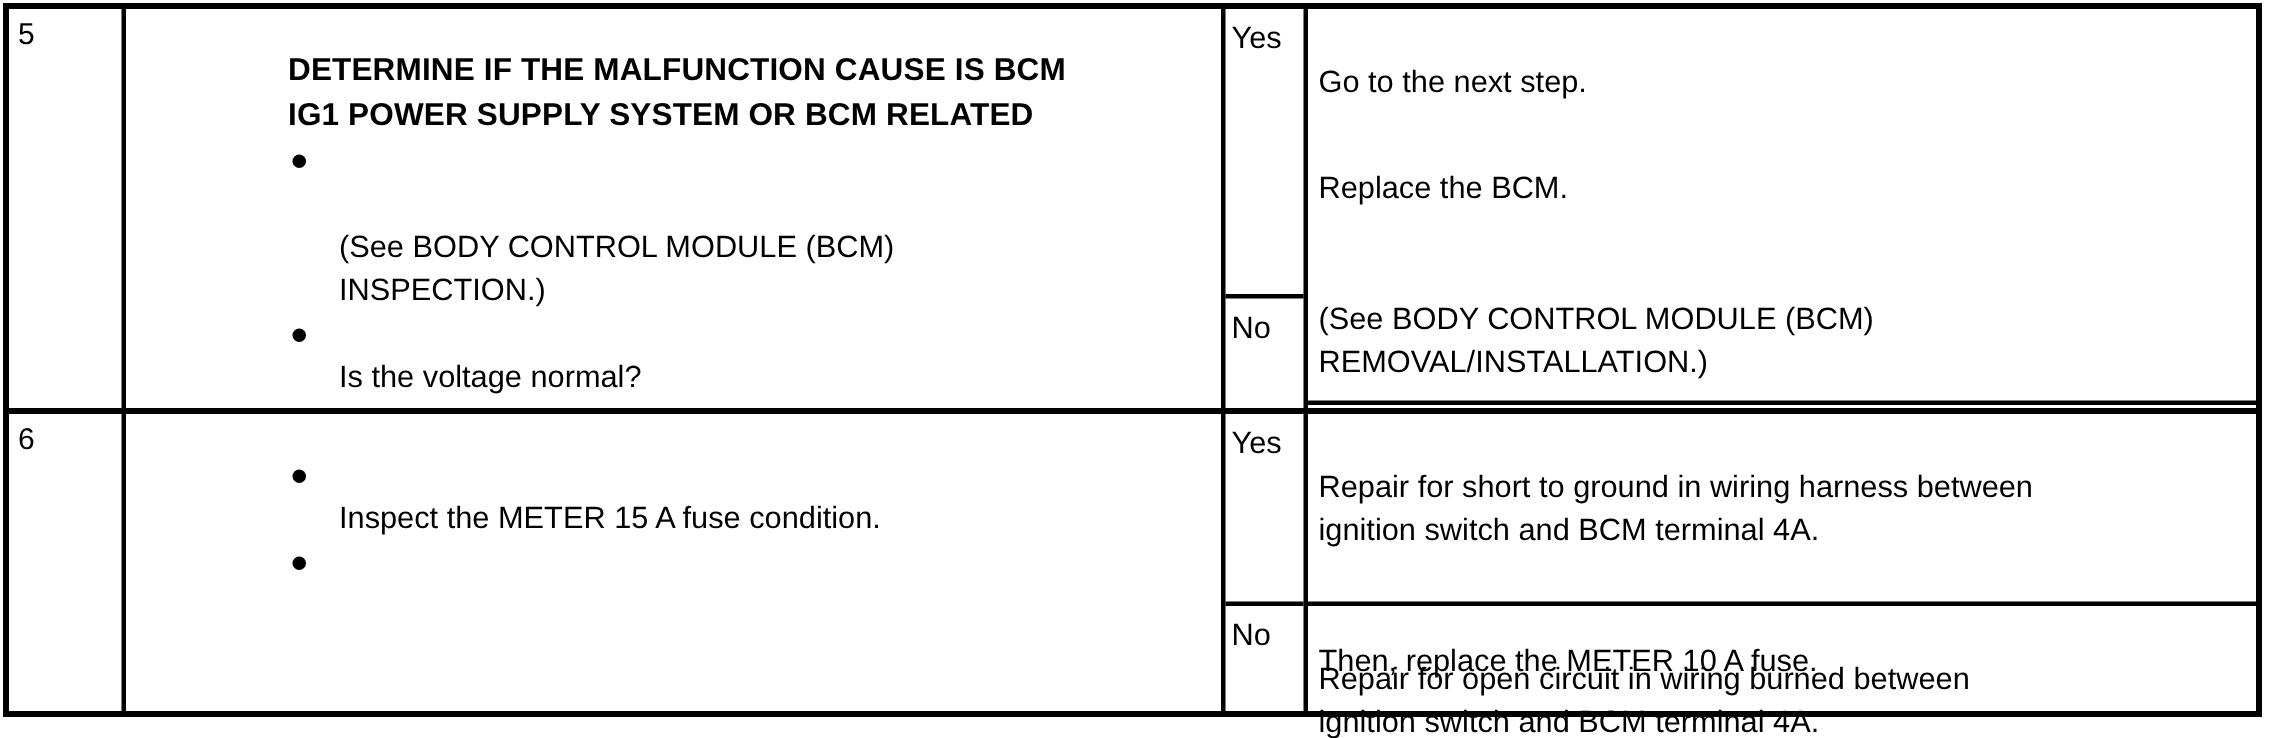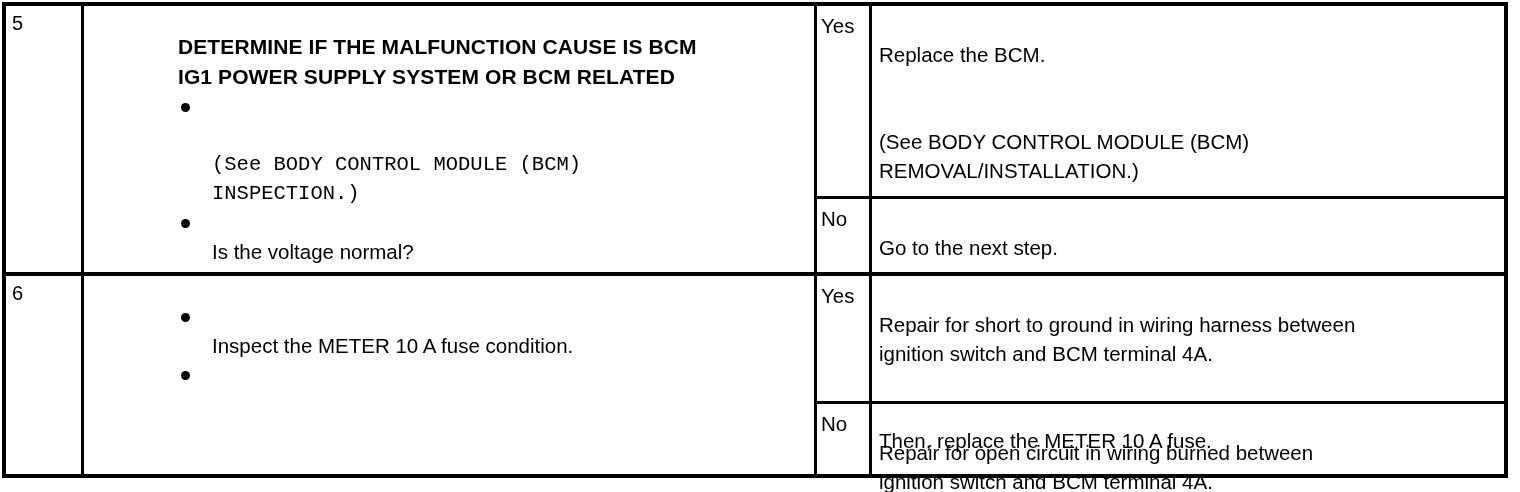--- a/index.html
+++ b/index.html
@@ -50,20 +50,21 @@
     line-height: 22px;
   }
 
   
   .col-body {
     flex: 1 1 auto;
     border-right: 3px solid #000;
     box-sizing: border-box;
     padding: 16px;
     position: relative;
+    margin-left: 14px;
   }
   .body-inner {
     padding: 10px 12px 0 78px;
   }
   .body-title {
     font-weight: bold;
     font-size: 21px;
     line-height: 30px;
     letter-spacing: .1px;
     white-space: pre-line;
@@ -84,21 +85,20 @@
     left: 3px;
     top: 11px;
     width: 9px;
     height: 9px;
     background: #000;
     border-radius: 50%;
   }
   .bullet-item .sub {
     display: block;
     white-space: pre-line;
-    font-family: Liberation Mono, monospace;
   }
 
   
   .col-yn {
     width: 55px;
     flex: 0 0 55px;
     box-sizing: border-box;
     border-right: 3px solid #000;
     display: flex;
     flex-direction: column;
@@ -165,45 +165,45 @@
         </ul>
       </div>
     </div>
 
     <div class="col-yn">
       <div class="yn-cell r5-yes">Yes</div>
       <div class="yn-cell r5-no">No</div>
     </div>
 
     <div class="col-res">
+      <div class="res-cell r5-no">
+        <span>Go to the next step.</span>
+      </div>
       <div class="res-cell r5-yes">
         <span>Replace the BCM.</span>
         <span class="spacer-line"></span>
         <span>(See BODY CONTROL MODULE (BCM)
 REMOVAL/INSTALLATION.)</span>
       </div>
-      <div class="res-cell r5-no">
-        <span>Go to the next step.</span>
-      </div>
     </div>
   </div>
 
   <div class="step-row second">
 
     <div class="col-num">
       <span>6</span>
     </div>
 
     <div class="col-body">
       <div class="body-inner">
         <ul class="bullet-list">
           <li class="bullet-item">
             <span class="dot"></span>
             <span class="spacer-line"></span>
-            <span>Inspect the METER 10 A fuse condition.</span>
+            <span>Inspect the METER 15 A fuse condition.</span>
           </li>
           <li class="bullet-item">
             <span class="dot"></span>
             <span class="spacer-line"></span>
           </li>
         </ul>
       </div>
     </div>
 
     <div class="col-yn">

